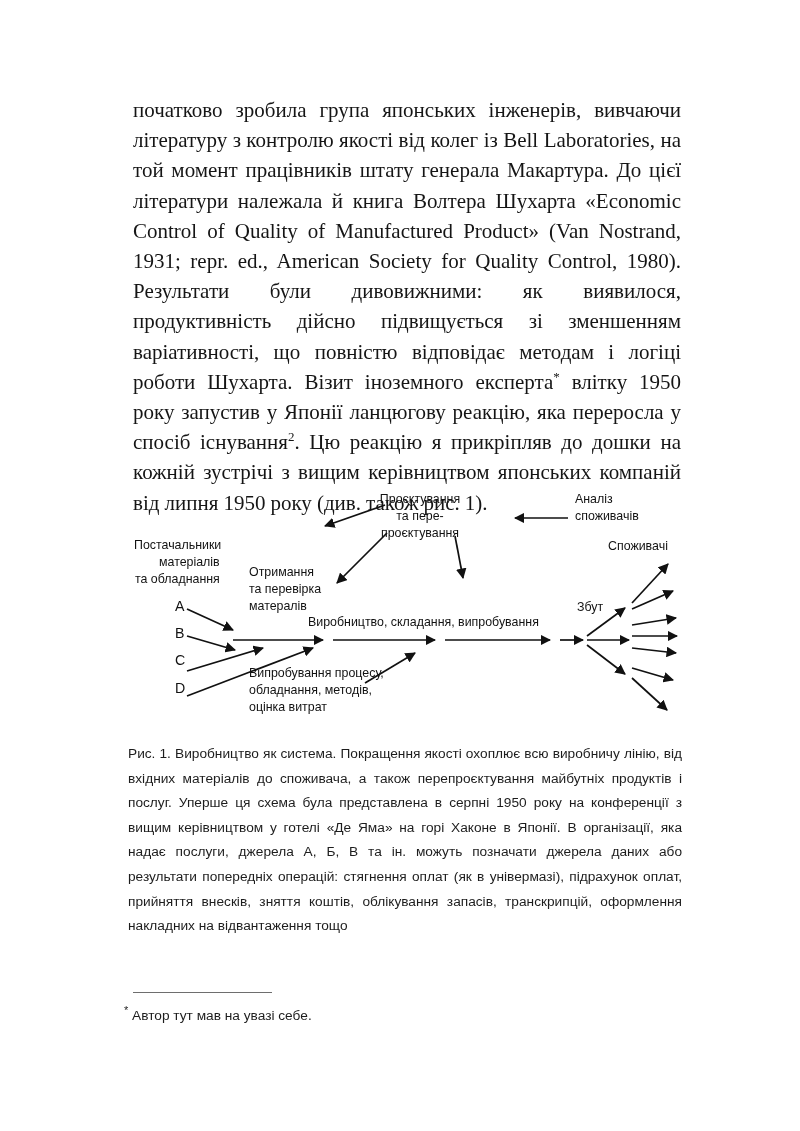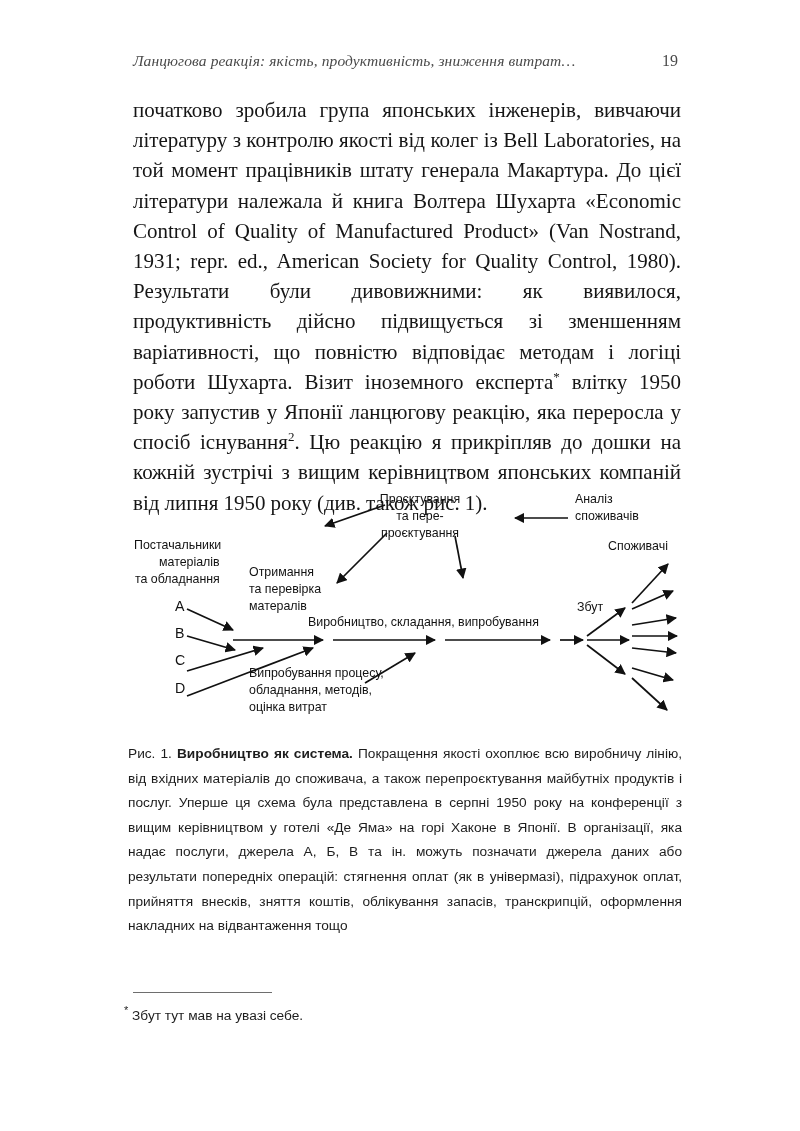--- a/index.html
+++ b/index.html
@@ -97,21 +97,21 @@
     top: 742px;
     width: 554px;
     font-family: "Liberation Sans", sans-serif;
     font-size: 13.7px;
     line-height: 24.6px;
     color: #1d1d1d;
     text-align: justify;
     text-align-last: left;
   }
   .caption .fig-no { font-weight: normal; }
-  .caption .fig-title { font-weight: 700; }
+  .caption .fig-title { font-weight: 400; }
 
   
   .footnote-rule {
     position: absolute;
     left: 133px;
     top: 992px;
     width: 139px;
     height: 1px;
     background: #6e6e6e;
   }
@@ -129,24 +129,20 @@
     font-size: 11px;
     vertical-align: super;
     line-height: 0;
   }
 </style>
 </head>
 <body>
 
 <div class="page">
 
-  <div class="running-head">
-    <span class="running-head-title">Ланцюгова реакція: якість, продуктивність, зниження витрат…</span>
-    <span class="running-head-folio">19</span>
-  </div>
 
   <div class="body-text">
     <p><span>початково зробила група японських інженерів, вивчаючи літературу з контролю якості від колег із Bell Laboratories, на той момент працівників штату генерала Макартура. До цієї літератури належала й книга Волтера Шухарта «Economic Control of Quality of Manufactured Product» (Van Nostrand, 1931; repr. ed., American Society for Quality Control, 1980). Результати були дивовижними: як виявилося, продуктивність дійсно підвищується зі зменшенням варіативності, що повністю відповідає методам і логіці роботи Шухарта. Візит іноземного експерта</span><sup>*</sup><span> влітку 1950 року запустив у Японії ланцюгову реакцію, яка переросла у спосіб існування</span><sup>2</sup><span>. Цю реакцію я прикріпляв до дошки на кожній зустрічі з вищим керівництвом японських компаній від липня 1950 року (див. також рис. 1).</span></p>
   </div>
 
   <div class="figure">
     <svg width="560" height="252" viewBox="0 0 560 252">
       <defs>
         <marker id="ah" viewBox="0 0 10 10" refX="9" refY="5" markerWidth="6.2" markerHeight="6.2" orient="auto-start-reverse">
           <path d="M 0 0 L 10 5 L 0 10 z" fill="#111111"></path>
@@ -217,15 +213,15 @@
         <text class="fig-label" x="452" y="133">Збут</text>
 
         <text class="fig-label" x="483" y="72">Споживачі</text>
       </g>
     </svg>
   </div>
 
   <div class="caption"><span class="fig-no">Рис. 1.</span><span class="fig-title"> Виробництво як система.</span><span> Покращення якості охоплює всю виробничу лінію, від вхідних матеріалів до споживача, а також перепроєктування майбутніх продуктів і послуг. Уперше ця схема була представлена в серпні 1950 року на конференції з вищим керівництвом у готелі «Де Яма» на горі Хаконе в Японії. В організації, яка надає послуги, джерела А, Б, В та ін. можуть позначати джерела даних або результати попередніх операцій: стягнення оплат (як в універмазі), підрахунок оплат, прийняття внесків, зняття коштів, облікування запасів, транскрипцій, оформлення накладних на відвантаження тощо</span></div>
 
   <div class="footnote-rule"></div>
-  <div class="footnote"><span class="fn-mark">*</span><span> Збут тут мав на увазі себе.</span></div>
+  <div class="footnote"><span class="fn-mark">*</span><span> Автор тут мав на увазі себе.</span></div>
 
 </div>
 
 </body></html>

